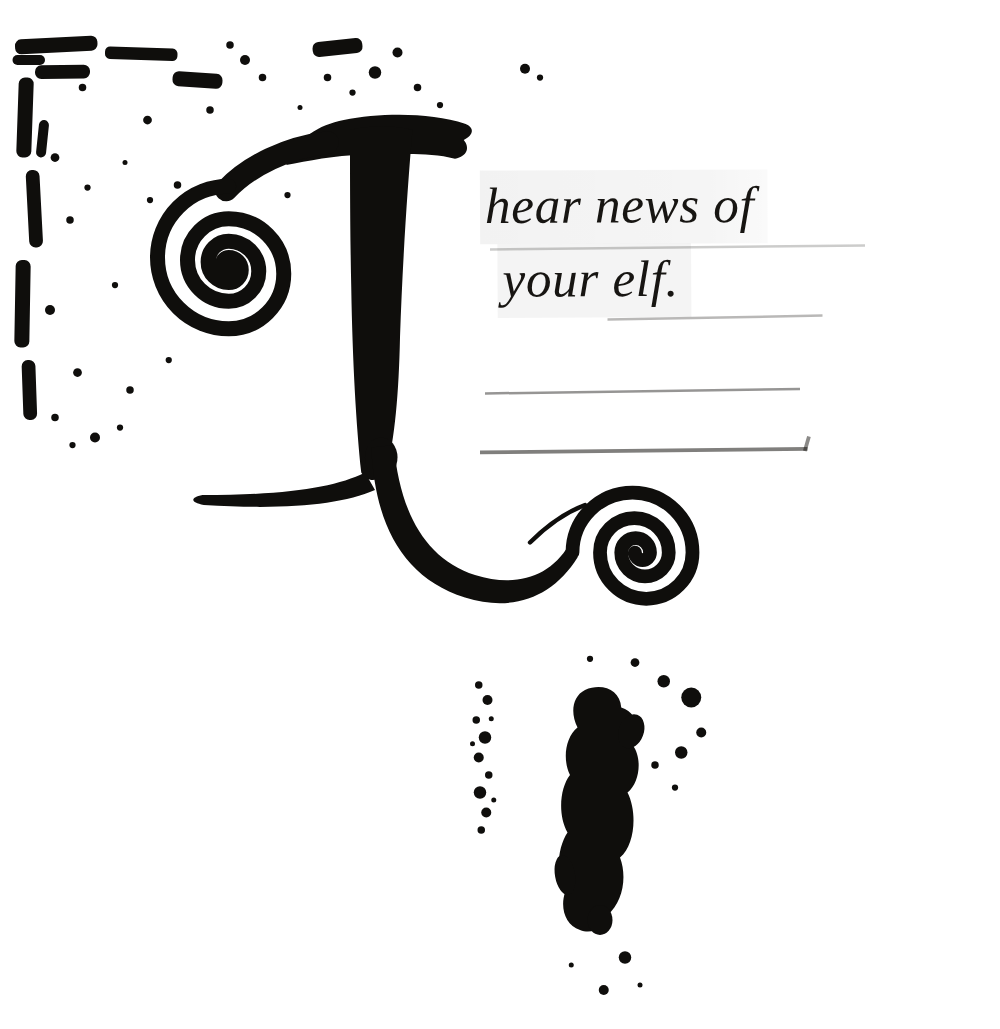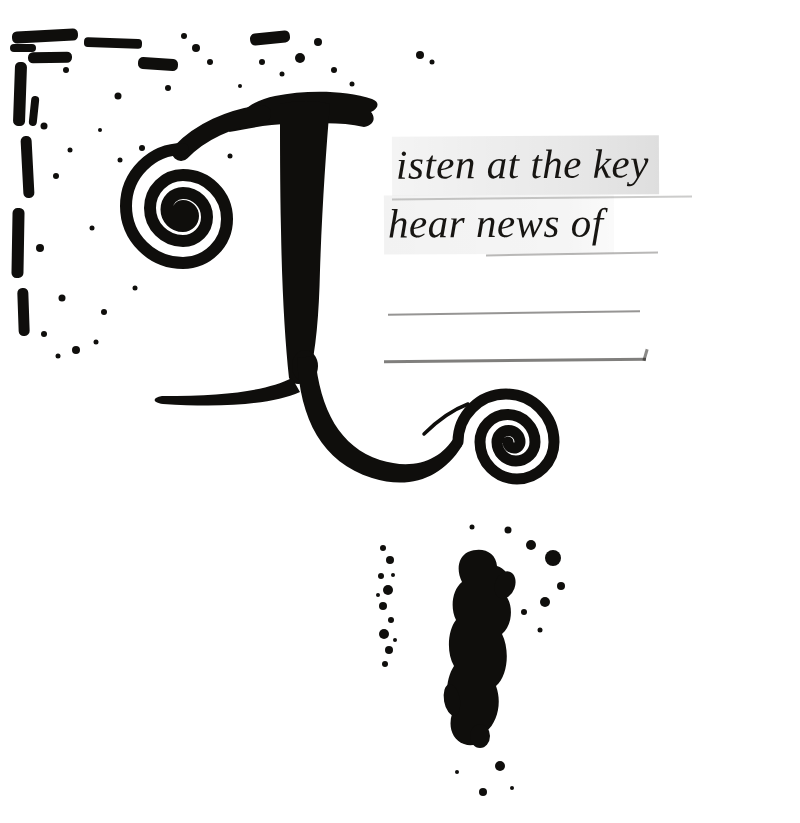--- a/index.html
+++ b/index.html
@@ -137,22 +137,22 @@
       <circle cx="384" cy="634" r="5"></circle>
         <circle cx="389" cy="650" r="4"></circle>
         <circle cx="385" cy="664" r="3"></circle>
       <circle cx="393" cy="575" r="2"></circle>
         <circle cx="378" cy="595" r="2"></circle>
         <circle cx="395" cy="640" r="2"></circle>
     </g>
   </svg>
 
   <div class="caption">
-    <div class="line l1"><span>isten at the key</span></div>
     <div class="line l3"><span>hear news of</span></div>
+    <div class="line l4"><span>your elf.</span></div>
   </div>
 
   <div class="guide g1"></div>
   <div class="guide g2"></div>
   <div class="guide g3"></div>
   <div class="guide g4"></div>
   <div class="guide g4tick"></div>
 
 </div>
 

